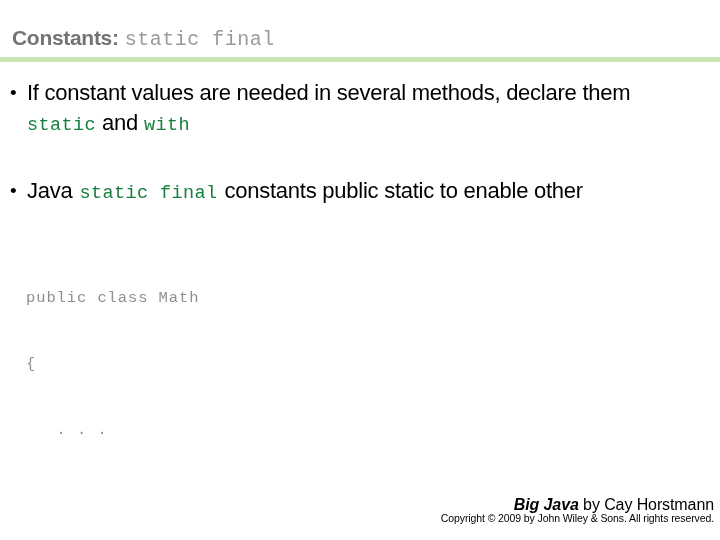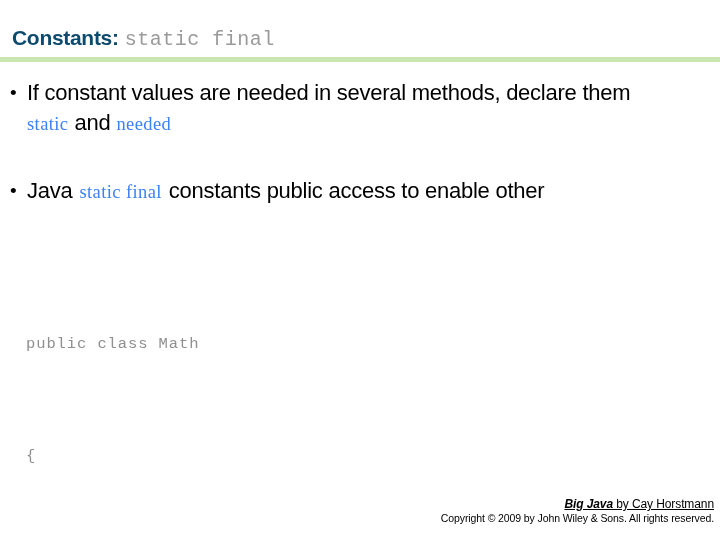--- a/index.html
+++ b/index.html
@@ -22,21 +22,21 @@
     left: 12px;
     top: 26px;
     width: 700px;
     height: 28px;
     white-space: nowrap;
   }
   .title-main {
     font-family: "Liberation Sans", sans-serif;
     font-size: 21px;
     font-weight: bold;
-    color: #0c4a6e;
+    color: #737373;
     letter-spacing: -0.3px;
   }
   .title-code {
     font-family: "Liberation Mono", "DejaVu Sans Mono", monospace;
     font-size: 20px;
     font-weight: normal;
     color: #9a9a9a;
     letter-spacing: 0.5px;
     padding-left: 6px;
   }
@@ -76,57 +76,56 @@
     font-size: 19px;
     line-height: 29px;
     color: #000000;
   }
   .b-text {
     font-family: "Liberation Sans", sans-serif;
     font-size: 22px;
     color: #000000;
   }
   .b-code {
-    font-family: Liberation Serif, serif;
+    font-family: Liberation Mono, monospace;
     font-size: 18.5px;
-    color: #3b82f6;
+    color: #15803d;
     letter-spacing: 0.4px;
   }
 
   
   #code-block {
     position: absolute;
     left: 26px;
     top: 243px;
     width: 680px;
     font-family: "Liberation Mono", "DejaVu Sans Mono", monospace;
     font-size: 15.5px;
     line-height: 22px;
     color: #8f8f8f;
     letter-spacing: 0.9px;
     white-space: pre;
   }
-  .code-line { display: block; height: 22px; margin-top: 46px; }
+  .code-line { display: block; height: 22px; }
 
   
   #footer {
     position: absolute;
     left: 0;
     top: 498px;
     width: 714px;
     text-align: right;
     font-family: "Liberation Sans", sans-serif;
     color: #000000;
   }
   #footer-line-1 {
     display: block;
-    font-size: 12px;
+    font-size: 16px;
     line-height: 13px;
     letter-spacing: -0.1px;
-    text-decoration: underline;
   }
   .book-title {
     font-style: italic;
     font-weight: bold;
   }
   #footer-line-2 {
     display: block;
     font-size: 10.5px;
     line-height: 14px;
     letter-spacing: -0.1px;
@@ -140,28 +139,28 @@
 </div>
 
 <div id="title-divider"></div>
 
 <div class="bullet-block" id="bullet-1">
   <span class="bullet-row">
     <span class="bullet-marker">•</span>
     <span class="b-text">If constant values are needed in several methods, declare them</span>
   </span>
   <span class="bullet-row">
-    <span class="b-code">static</span><span class="b-text" style="padding:0 6px;">and</span><span class="b-code">needed</span>
+    <span class="b-code">static</span><span class="b-text" style="padding:0 6px;">and</span><span class="b-code">with</span>
   </span>
 </div>
 
 <div class="bullet-block" id="bullet-2">
   <span class="bullet-row">
     <span class="bullet-marker">•</span>
-    <span class="b-text">Java</span><span class="b-code" style="padding:0 7px;">static final</span><span class="b-text">constants public access to enable other</span>
+    <span class="b-text">Java</span><span class="b-code" style="padding:0 7px;">static final</span><span class="b-text">constants public static to enable other</span>
   </span>
 </div>
 
 <div id="code-block">
   <span class="code-line">public class Math</span>
   <span class="code-line">{</span>
   <span class="code-line">   . . .</span>
   
   
   

